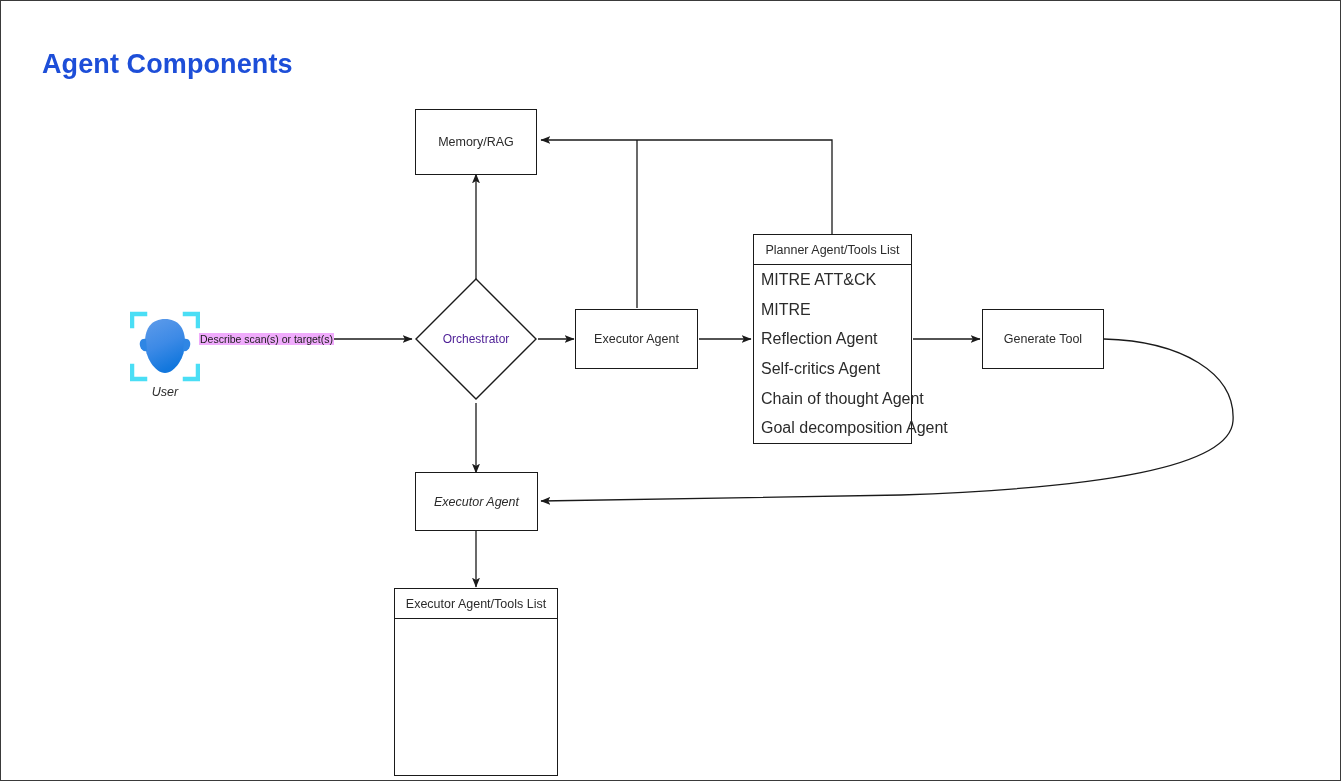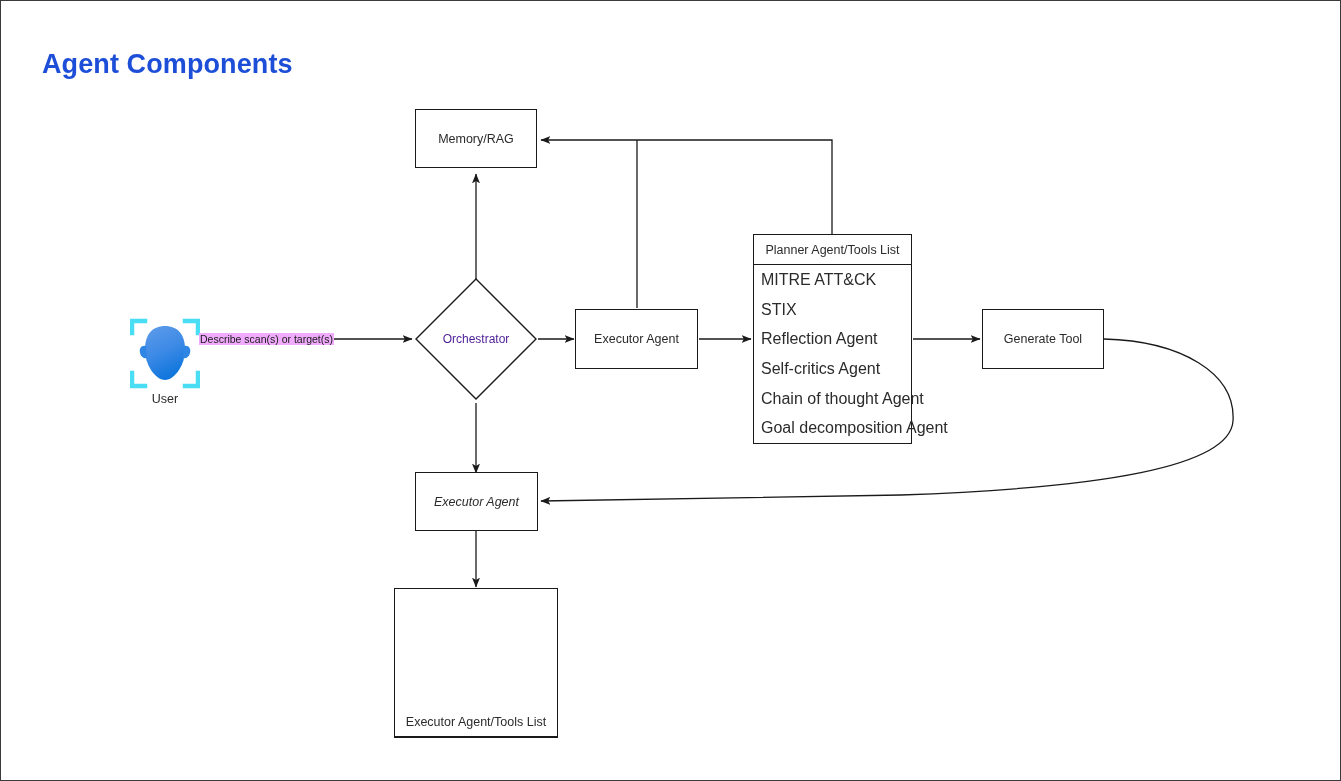--- a/index.html
+++ b/index.html
@@ -40,21 +40,20 @@
     text-align:center;
   }
   
   .listnode{
     position:absolute;
     box-sizing:border-box;
     border:1.4px solid #1a1a1a;
     background:#ffffff;
     display:flex;
     flex-direction:column;
-    justify-content:flex-end;
   }
   .listnode .lhead{
     box-sizing:border-box;
     border-bottom:1.4px solid #1a1a1a;
     display:flex;
     align-items:center;
     justify-content:center;
     font-size:12.5px;
     color:#2b2b2b;
     height:30px;
@@ -95,23 +94,24 @@
     display:flex;
     align-items:center;
     justify-content:center;
     font-size:12px;
     color:#4c1d95;
   }
   
   #user-actor{
     position:absolute;
     left:129px;
-    top:317px;
+    top:310px;
     width:70px;
     height:90px;
+    font-style:italic;
   }
   #user-icon{
     position:absolute;
     left:0;top:0;width:70px;height:72px;
   }
   #user-label{
     position:absolute;
     left:0;
     top:74px;
     width:70px;
@@ -197,52 +197,52 @@
                C15,17 22,8 35,8 Z" fill="url(#headgrad)"></path>
 
       <path d="M16,28 C11,27 9,31 10,35 C11,39 14,41 17,40 Z" fill="#2f86e4"></path>
       <path d="M54,28 C59,27 61,31 60,35 C59,39 56,41 53,40 Z" fill="#2f86e4"></path>
     </svg>
     <div id="user-label">User</div>
   </div>
 
   <div class="edge-label" style="left:198px; top:332px;">Describe scan(s) or target(s)</div>
 
-  <div class="node" id="memory-rag-node" style="left:414px; top:108px; width:122px; height:59px;">
+  <div class="node" id="memory-rag-node" style="left:414px; top:108px; width:122px; height:66px;">
     <span>Memory/RAG</span>
   </div>
 
   <div id="orchestrator-node">
     <svg class="dshape" viewBox="0 0 124 124" xmlns="http://www.w3.org/2000/svg">
       <polygon points="62,2 122,62 62,122 2,62" fill="#ffffff" stroke="#1a1a1a" stroke-width="1.4"></polygon>
     </svg>
     <div id="orchestrator-label">Orchestrator</div>
   </div>
 
   <div class="node" id="planner-agent-node" style="left:574px; top:308px; width:123px; height:60px;">
     <span>Executor Agent</span>
   </div>
 
   <div class="listnode" id="planner-tools-node" style="left:752px; top:233px; width:159px; height:210px;">
     <div class="lhead">Planner Agent/Tools List</div>
     <div class="lbody">
       <div class="litem">MITRE ATT&amp;CK</div>
-      <div class="litem">STIX</div>
+      <div class="litem">MITRE</div>
       <div class="litem">Reflection Agent</div>
       <div class="litem">Self-critics Agent</div>
       <div class="litem">Chain of thought Agent</div>
       <div class="litem">Goal decomposition Agent</div>
     </div>
   </div>
 
   <div class="node" id="generate-plan-node" style="left:981px; top:308px; width:122px; height:60px;">
     <span>Generate Tool</span>
   </div>
 
   <div class="node" id="executor-agent-node" style="left:414px; top:471px; width:123px; height:59px;font-style:italic;">
     <span>Executor Agent</span>
   </div>
 
-  <div class="listnode" id="executor-tools-node" style="left:393px; top:587px; width:164px; height:150px;">
+  <div class="listnode" id="executor-tools-node" style="left:393px; top:587px; width:164px; height:188px;">
     <div class="lhead">Executor Agent/Tools List</div>
   </div>
 
 </div>
 
 </body></html>

